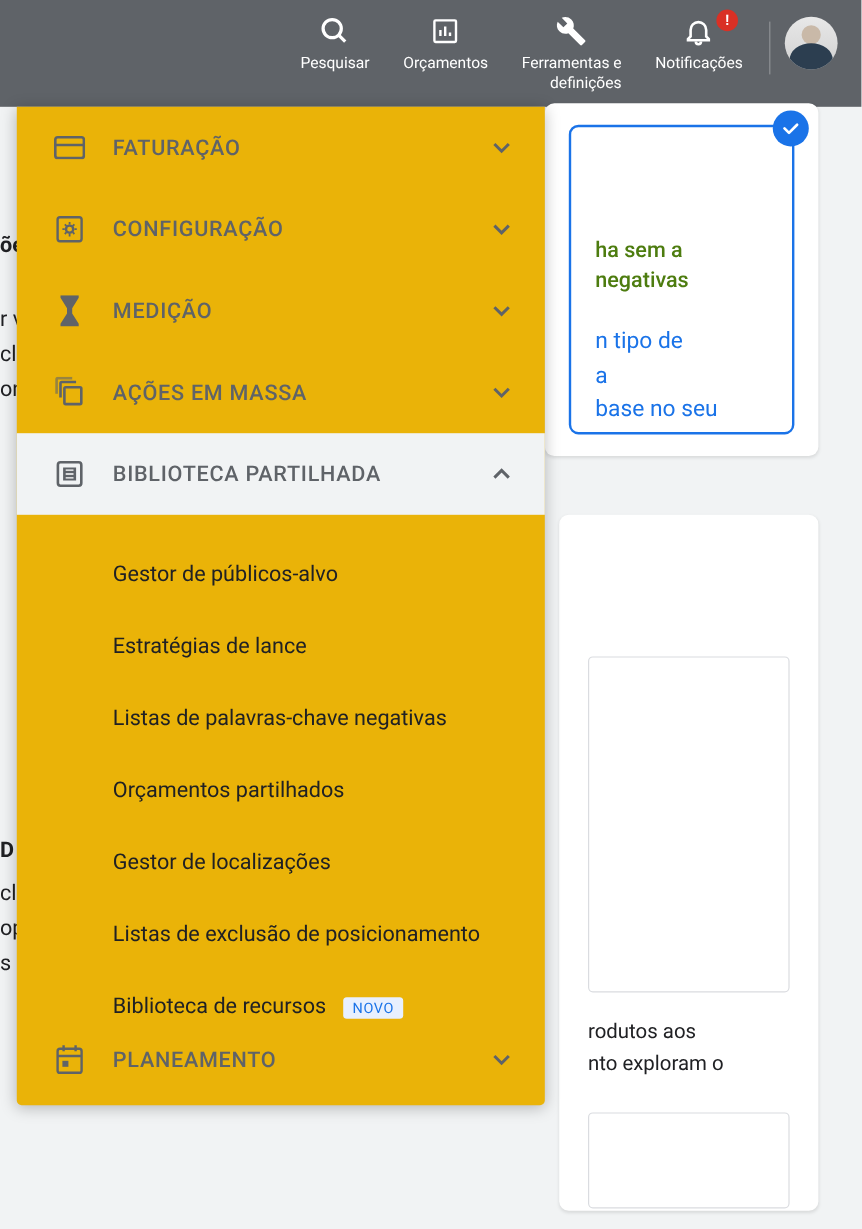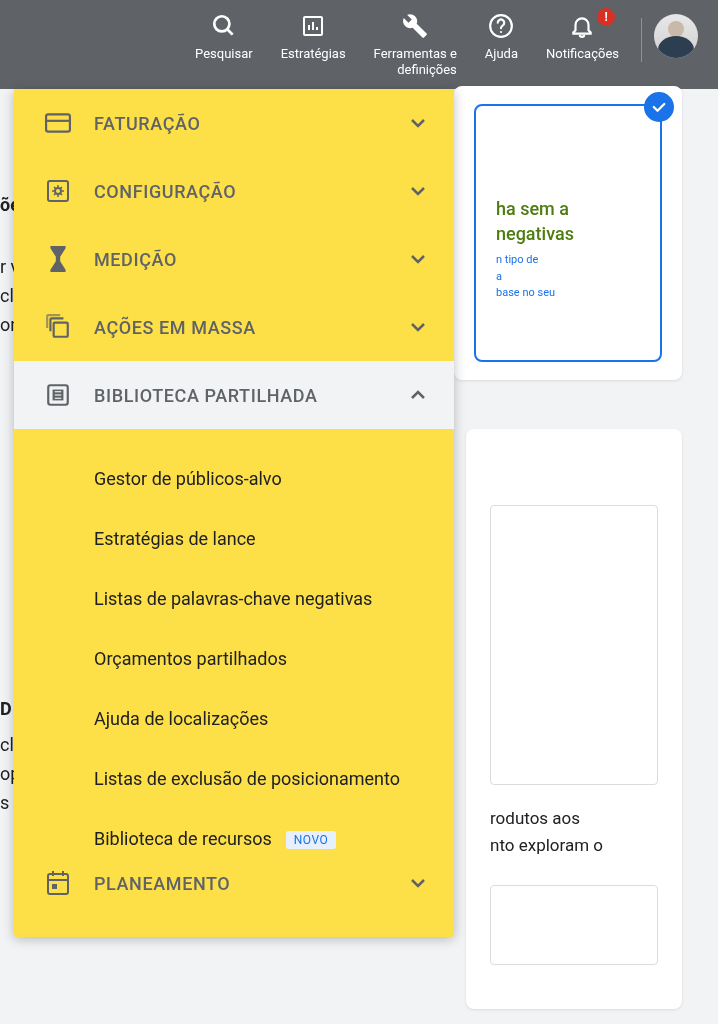--- a/index.html
+++ b/index.html
@@ -100,49 +100,49 @@
 }
 .bg-check {
   position: absolute;
   top: -14px; right: -14px;
   width: 30px; height: 30px;
   background: #1a73e8;
   border-radius: 50%;
   display: flex; align-items: center; justify-content: center;
 }
 .bg-card-inner .t1 { color: #4d7c0f; font-size: 18px; font-weight: 500; line-height: 1.4; }
-.bg-card-inner .t2 { color: #1a73e8; font-size: 11px; margin-top: 6px; line-height: 1.5; }
+.bg-card-inner .t2 { color: #1a73e8; font-size: 19px; margin-top: 24px; line-height: 1.5; }
 
 .bg-card-mid {
   position: absolute;
   top: 340px;
   right: 36px;
   width: 216px;
   height: 580px;
   background: #fff;
   border-radius: 8px;
   box-shadow: 0 1px 3px rgba(0,0,0,0.1);
-  padding: 60px 24px 24px 24px;
+  padding: 102px 24px 24px 24px;
 }
 .bg-card-mid .box1 { border: 1px solid #dadce0; height: 280px; margin-top: 16px; border-radius: 4px; }
 .bg-card-mid .txt { color: #202124; font-size: 17px; line-height: 1.6; margin-top: 20px; text-align: left; padding-left: 0; }
 .bg-card-mid .box2 { border: 1px solid #dadce0; height: 80px; margin-top: 26px; border-radius: 4px; }
 
 .bg-letter { position: absolute; left: 0; color: #202124; font-size: 18px; font-weight: 700; }
 
 .dropdown-panel {
   position: absolute;
   top: 89px;
   left: 14px;
   width: 440px;
-  background: #fde047;
+  background: #eab308;
   box-shadow: 0 2px 12px rgba(0,0,0,0.25);
   border-radius: 0 0 4px 4px;
   z-index: 10;
-  padding-bottom: 20px;
+  padding-bottom: 4px;
 }
 .menu-item {
   display: flex;
   align-items: center;
   height: 68px;
   padding: 0 24px 0 30px;
   cursor: pointer;
 }
 .menu-item.expanded { background: #f1f3f4; }
 .menu-icon { width: 28px; height: 28px; margin-right: 22px; display: flex; align-items: center; justify-content: center; flex-shrink: 0; }
@@ -186,40 +186,30 @@
   </div>
   <div class="topbar-item">
     <span class="topbar-icon">
       <svg width="24" height="24" viewBox="0 0 24 24" fill="none" stroke="#fff" stroke-width="2">
           <rect x="3" y="3" width="18" height="18" rx="1"></rect>
           <line x1="8" y1="16" x2="8" y2="11"></line>
           <line x1="12" y1="16" x2="12" y2="8"></line>
           <line x1="16" y1="16" x2="16" y2="13"></line>
         </svg>
     </span>
-    <span class="topbar-label">Estratégias</span>
+    <span class="topbar-label">Orçamentos</span>
   </div>
   <div class="topbar-item">
     <span class="topbar-icon">
       <svg width="26" height="26" viewBox="0 0 24 24" fill="#fff">
           <path d="M22.7 19l-9.1-9.1c.9-2.3.4-5-1.5-6.9-2-2-5-2.4-7.4-1.3L9 6 6 9 1.6 4.7C.4 7.1.9 10.1 2.9 12.1c1.9 1.9 4.6 2.4 6.9 1.5l9.1 9.1c.4.4 1 .4 1.4 0l2.3-2.3c.5-.4.5-1.1.1-1.4z"></path>
         </svg>
     </span>
     <span class="topbar-label">Ferramentas e
 definições</span>
-  </div>
-  <div class="topbar-item">
-    <span class="topbar-icon">
-      <svg width="26" height="26" viewBox="0 0 24 24" fill="none" stroke="#fff" stroke-width="2">
-          <circle cx="12" cy="12" r="10"></circle>
-          <path d="M9 9a3 3 0 1 1 4.5 2.6c-.9.5-1.5 1.2-1.5 2.4" stroke-linecap="round"></path>
-          <circle cx="12" cy="17.5" r="1" fill="#fff" stroke="none"></circle>
-        </svg>
-    </span>
-    <span class="topbar-label">Ajuda</span>
   </div>
   <div class="topbar-item">
     <span class="topbar-icon">
       <svg width="26" height="26" viewBox="0 0 24 24" fill="none" stroke="#fff" stroke-width="2">
           <path d="M18 16v-5a6 6 0 1 0-12 0v5l-2 2v1h16v-1l-2-2z"></path>
           <path d="M10 20a2 2 0 0 0 4 0"></path>
         </svg>
     </span>
     <span class="notif-badge">!</span>
     <span class="topbar-label">Notificações</span>
@@ -348,21 +338,21 @@
   <div class="submenu-item">
     <span>Estratégias de lance</span>
   </div>
   <div class="submenu-item">
     <span>Listas de palavras-chave negativas</span>
   </div>
   <div class="submenu-item">
     <span>Orçamentos partilhados</span>
   </div>
   <div class="submenu-item">
-    <span>Ajuda de localizações</span>
+    <span>Gestor de localizações</span>
   </div>
   <div class="submenu-item">
     <span>Listas de exclusão de posicionamento</span>
   </div>
   <div class="submenu-item">
     <span>Biblioteca de recursos</span>
     <span class="badge-new">NOVO</span>
   </div>
 
   <div class="menu-item">

